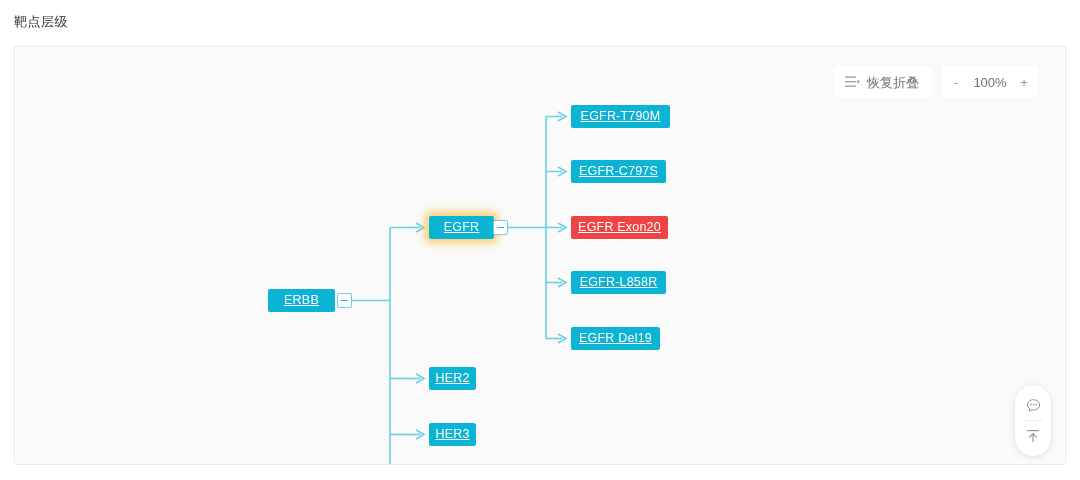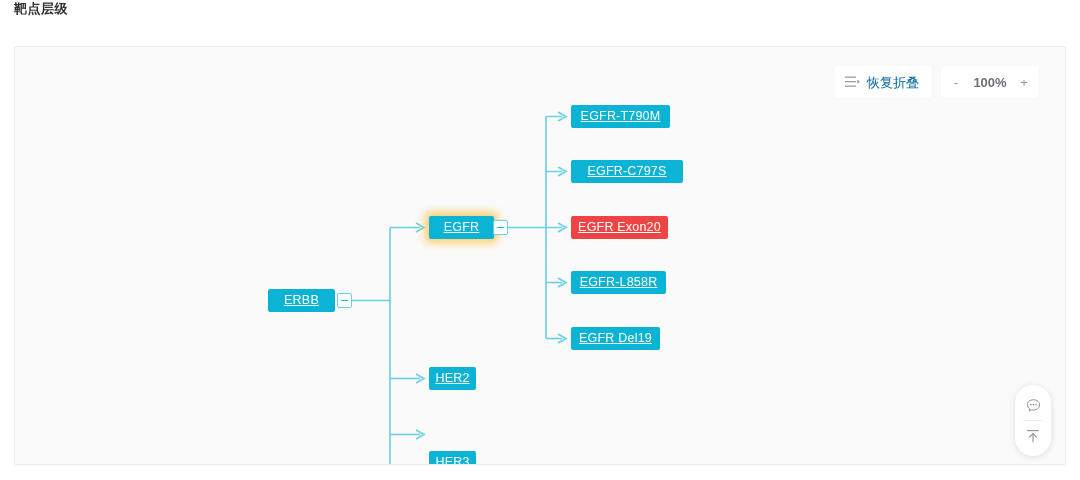--- a/index.html
+++ b/index.html
@@ -8,25 +8,25 @@
     background: #ffffff;
     font-family: "Liberation Sans", "DejaVu Sans", sans-serif;
     overflow: hidden;
   }
 
   .page { position: relative; width: 1080px; height: 480px; }
 
   
   .page-title {
     position: absolute;
-    left: 14px; top: 0;
+    left: 14px; top: 13px;
     font-size: 13px;
     color: #303133;
     letter-spacing: .5px;
-    font-weight: 700;
+    font-weight: 400;
   }
 
   
   .tree-card {
     position: absolute;
     left: 14px; top: 46px;
     width: 1052px; height: 419px;
     background: #fafafa;
     border: 1px solid #eaeaea;
     border-radius: 2px;
@@ -50,42 +50,41 @@
     align-items: center;
     box-shadow: 0 0 2px rgba(0,0,0,.05);
   }
   .restore-btn {
     padding: 0 13px 0 11px;
     gap: 7px;
     cursor: pointer;
   }
   .restore-label {
     font-size: 13px;
-    color: #0369a1;
+    color: #737373;
     line-height: 1;
   }
   .tree-icon { width: 15px; height: 12px; display: block; }
 
   .zoom-group { padding: 0 11px; gap: 13px; }
   .zoom-btn {
     font-size: 13px;
     color: #909399;
     cursor: pointer;
     user-select: none;
     line-height: 1;
     width: 8px;
     text-align: center;
   }
   .zoom-level {
     font-size: 13px;
     color: #6b6f76;
     line-height: 1;
     min-width: 34px;
     text-align: center;
-    font-weight: bold;
   }
 
   
   .tree-canvas {
     position: absolute;
     left: 0; top: 0;
     width: 1052px; height: 419px;
   }
   .links { position: absolute; left: 0; top: 0; }
 
@@ -211,27 +210,27 @@
         </svg>
     <div class="node" style="left: 253px; top: 242px; width: 67px; background: rgb(11, 180, 212);">
           <span>ERBB</span>
         </div>
         <div class="node selected" style="left: 414px; top: 169px; width: 65px; background: rgb(11, 180, 212);">
           <span>EGFR</span>
         </div>
         <div class="node" style="left: 414px; top: 320px; width: 47px; background: rgb(11, 180, 212); text-align: center;">
           <span>HER2</span>
         </div>
-        <div class="node" style="left: 414px; top: 376px; width: 47px; background: rgb(11, 180, 212); margin-top: 28px;">
+        <div class="node" style="left: 414px; top: 376px; width: 47px; background: rgb(11, 180, 212);">
           <span>HER3</span>
         </div>
         <div class="node" style="left: 556px; top: 58px; width: 99px; background: rgb(11, 180, 212);">
           <span>EGFR-T790M</span>
         </div>
-        <div class="node" style="left: 556px; top: 113px; width: 112px; background: rgb(11, 180, 212);">
+        <div class="node" style="left: 556px; top: 113px; width: 95px; background: rgb(11, 180, 212);">
           <span>EGFR-C797S</span>
         </div>
         <div class="node" style="left: 556px; top: 169px; width: 97px; background: #ef4444;">
           <span>EGFR Exon20</span>
         </div>
         <div class="node" style="left: 556px; top: 224px; width: 95px; background: rgb(11, 180, 212);">
           <span>EGFR-L858R</span>
         </div>
         <div class="node" style="left: 556px; top: 280px; width: 89px; background: rgb(11, 180, 212);">
           <span>EGFR Del19</span>

